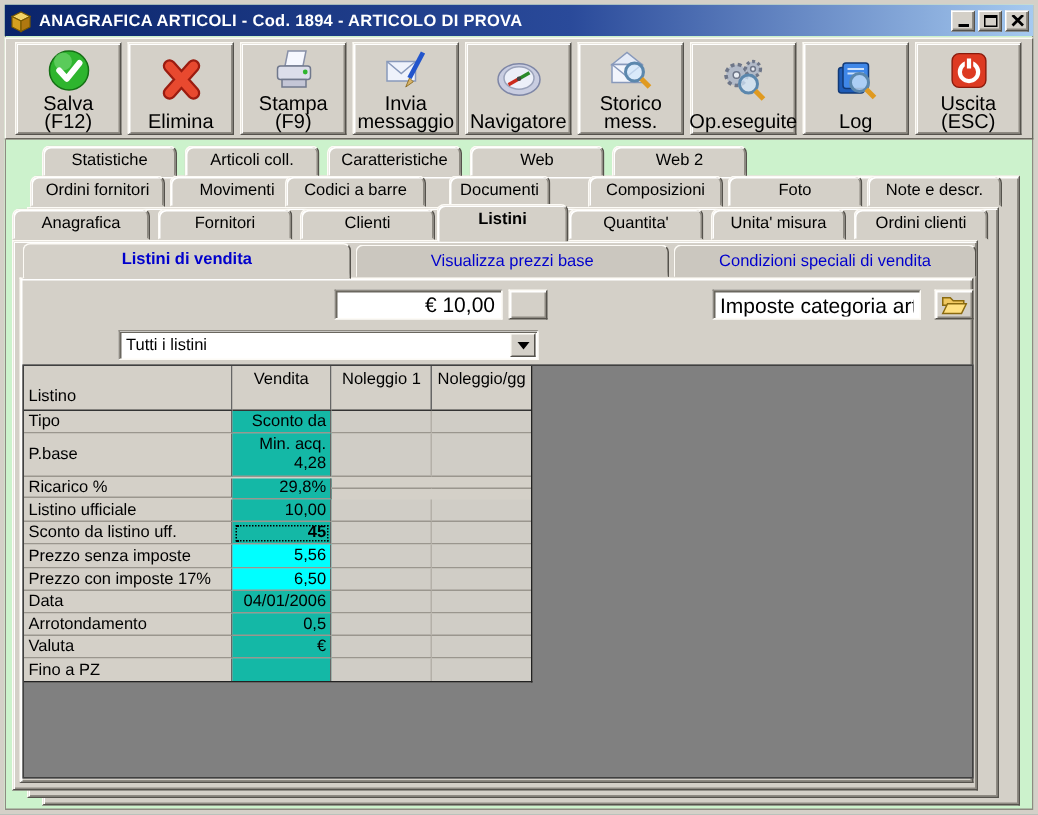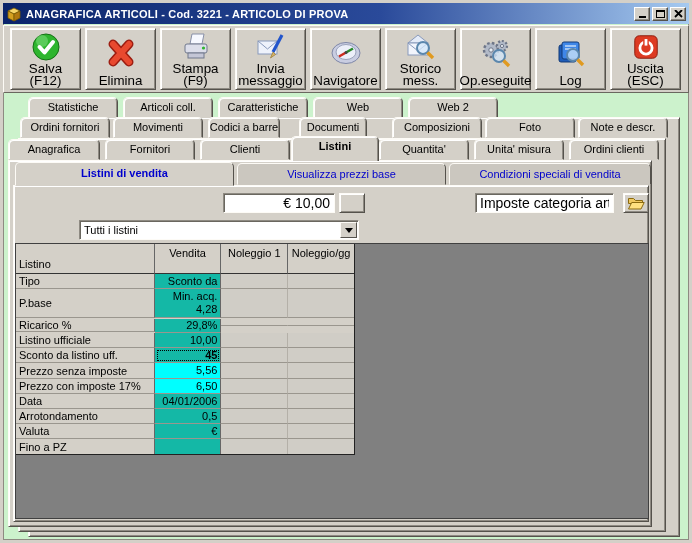--- a/index.html
+++ b/index.html
@@ -104,21 +104,21 @@
 <div class="window">
 
   <div class="abs titlebar">
     <span>
       <svg width="16" height="16" viewBox="0 0 16 16">
         <polygon points="2,5 8,2 14,5 8,8" fill="#f4d468" stroke="#7a5a00" stroke-width="0.8"></polygon>
         <polygon points="2,5 8,8 8,15 2,12" fill="#d4a020" stroke="#7a5a00" stroke-width="0.8"></polygon>
         <polygon points="14,5 8,8 8,15 14,12" fill="#b07810" stroke="#7a5a00" stroke-width="0.8"></polygon>
       </svg>
     </span>
-    <span class="title-text">ANAGRAFICA ARTICOLI - Cod. 3221 - ARTICOLO DI PROVA</span>
+    <span class="title-text">ANAGRAFICA ARTICOLI - Cod. 1894 - ARTICOLO DI PROVA</span>
     <span class="tb-btns">
       <button class="tbtn">
           <span class="glyph-min"></span>
         </button>
       <button class="tbtn">
           <span class="glyph-max"></span>
         </button>
       <button class="tbtn">
         <svg width="9" height="8" viewBox="0 0 9 8">
           <path d="M1 0 L8 7 M8 0 L1 7" stroke="#000" stroke-width="1.8"></path>
@@ -245,21 +245,21 @@
   <div class="abs sheet sheet2"></div>
 
   <div class="tab trow1" style="left:25px;width:90px;">Statistiche</div>
   <div class="tab trow1" style="left:120px;width:90px;">Articoli coll.</div>
   <div class="tab trow1" style="left:215px;width:90px;">Caratteristiche</div>
   <div class="tab trow1" style="left:310px;width:90px;">Web</div>
   <div class="tab trow1" style="left:405px;width:90px;">Web 2</div>
 
   <div class="tab trow2" style="left:17px;width:90px;">Ordini fornitori</div>
   <div class="tab trow2" style="left:110px;width:90px;">Movimenti</div>
-  <div class="tab trow2" style="left:205px;width:72px;">Codici a barre</div>
+  <div class="tab trow2" style="left:187px;width:94px;">Codici a barre</div>
   <div class="tab trow2" style="left:296px;width:68px;">Documenti</div>
   <div class="tab trow2" style="left:389px;width:90px;">Composizioni</div>
   <div class="tab trow2" style="left:482px;width:90px;">Foto</div>
   <div class="tab trow2" style="left:575px;width:90px;">Note e descr.</div>
 
   <div class="tab trow3" style="left:5px;width:92px;">Anagrafica</div>
   <div class="tab trow3" style="left:102px;width:90px;">Fornitori</div>
   <div class="tab trow3" style="left:197px;width:90px;">Clienti</div>
   <div class="tab trow3 sel" style="left:288px;width:88px;">Listini</div>
   <div class="tab trow3" style="left:376px;width:90px;">Quantita'</div>

